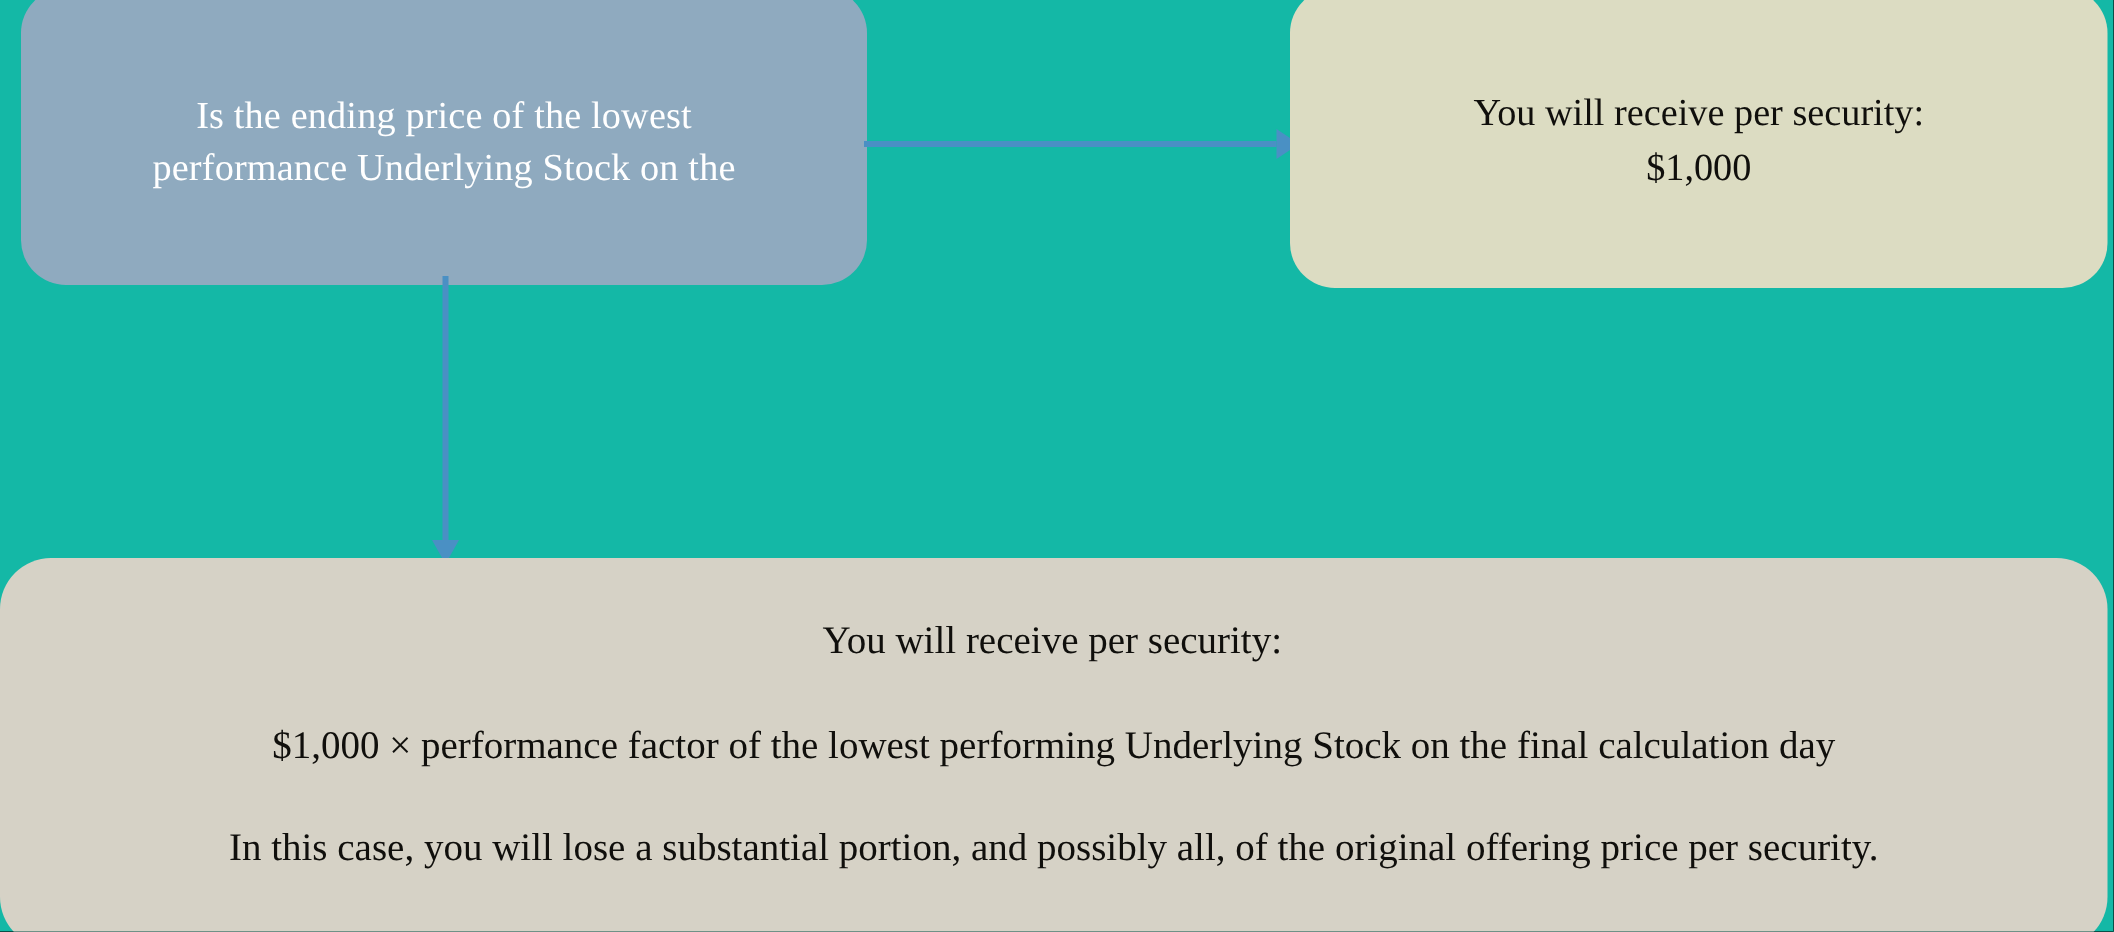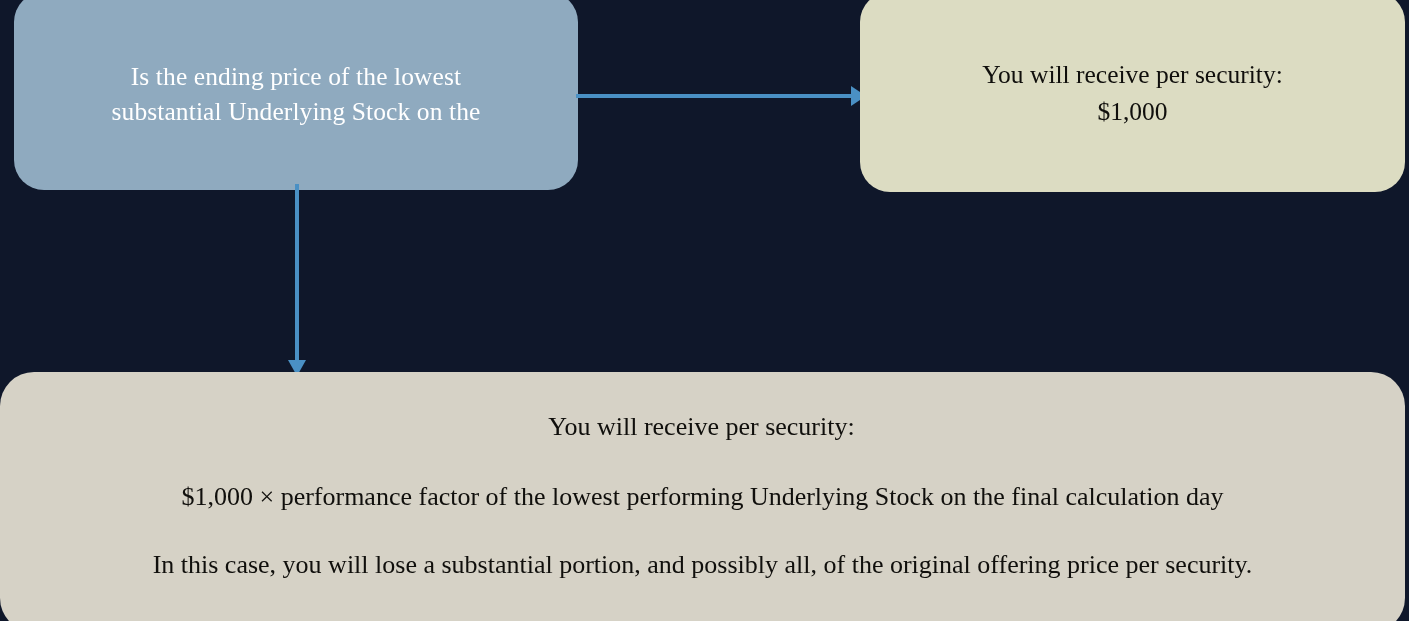--- a/index.html
+++ b/index.html
@@ -14,21 +14,21 @@
     overflow: hidden;
     font-family: "Liberation Serif", "DejaVu Serif", serif;
   }
 
   #canvas {
     position: absolute;
     left: 0;
     top: 0;
     width: 1409px;
     height: 621px;
-    background: #0f172a;
+    background: #14b8a6;
   }
 
   .node {
     position: absolute;
     box-sizing: border-box;
     display: flex;
     flex-direction: column;
     align-items: center;
     justify-content: center;
     text-align: center;
@@ -109,21 +109,21 @@
     height: 192px;
   }
 </style>
 </head>
 <body>
 
 <div id="canvas">
 
   <div class="node" id="decision-node">
     <div class="line">Is the ending price of the lowest</div>
-    <div class="line">substantial Underlying Stock on the</div>
+    <div class="line">performance Underlying Stock on the</div>
   </div>
 
   <svg class="connector" id="edge-yes" viewBox="0 0 292 40">
     <line x1="2" y1="20" x2="277" y2="20" stroke="#4A90C4" stroke-width="4"></line>
     <polygon points="277,10 292,20 277,30" fill="#4A90C4"></polygon>
   </svg>
 
   <svg class="connector" id="edge-no" viewBox="0 0 42 192">
     <line x1="21" y1="0" x2="21" y2="176" stroke="#4A90C4" stroke-width="4"></line>
     <polygon points="12,176 30,176 21,192" fill="#4A90C4"></polygon>

